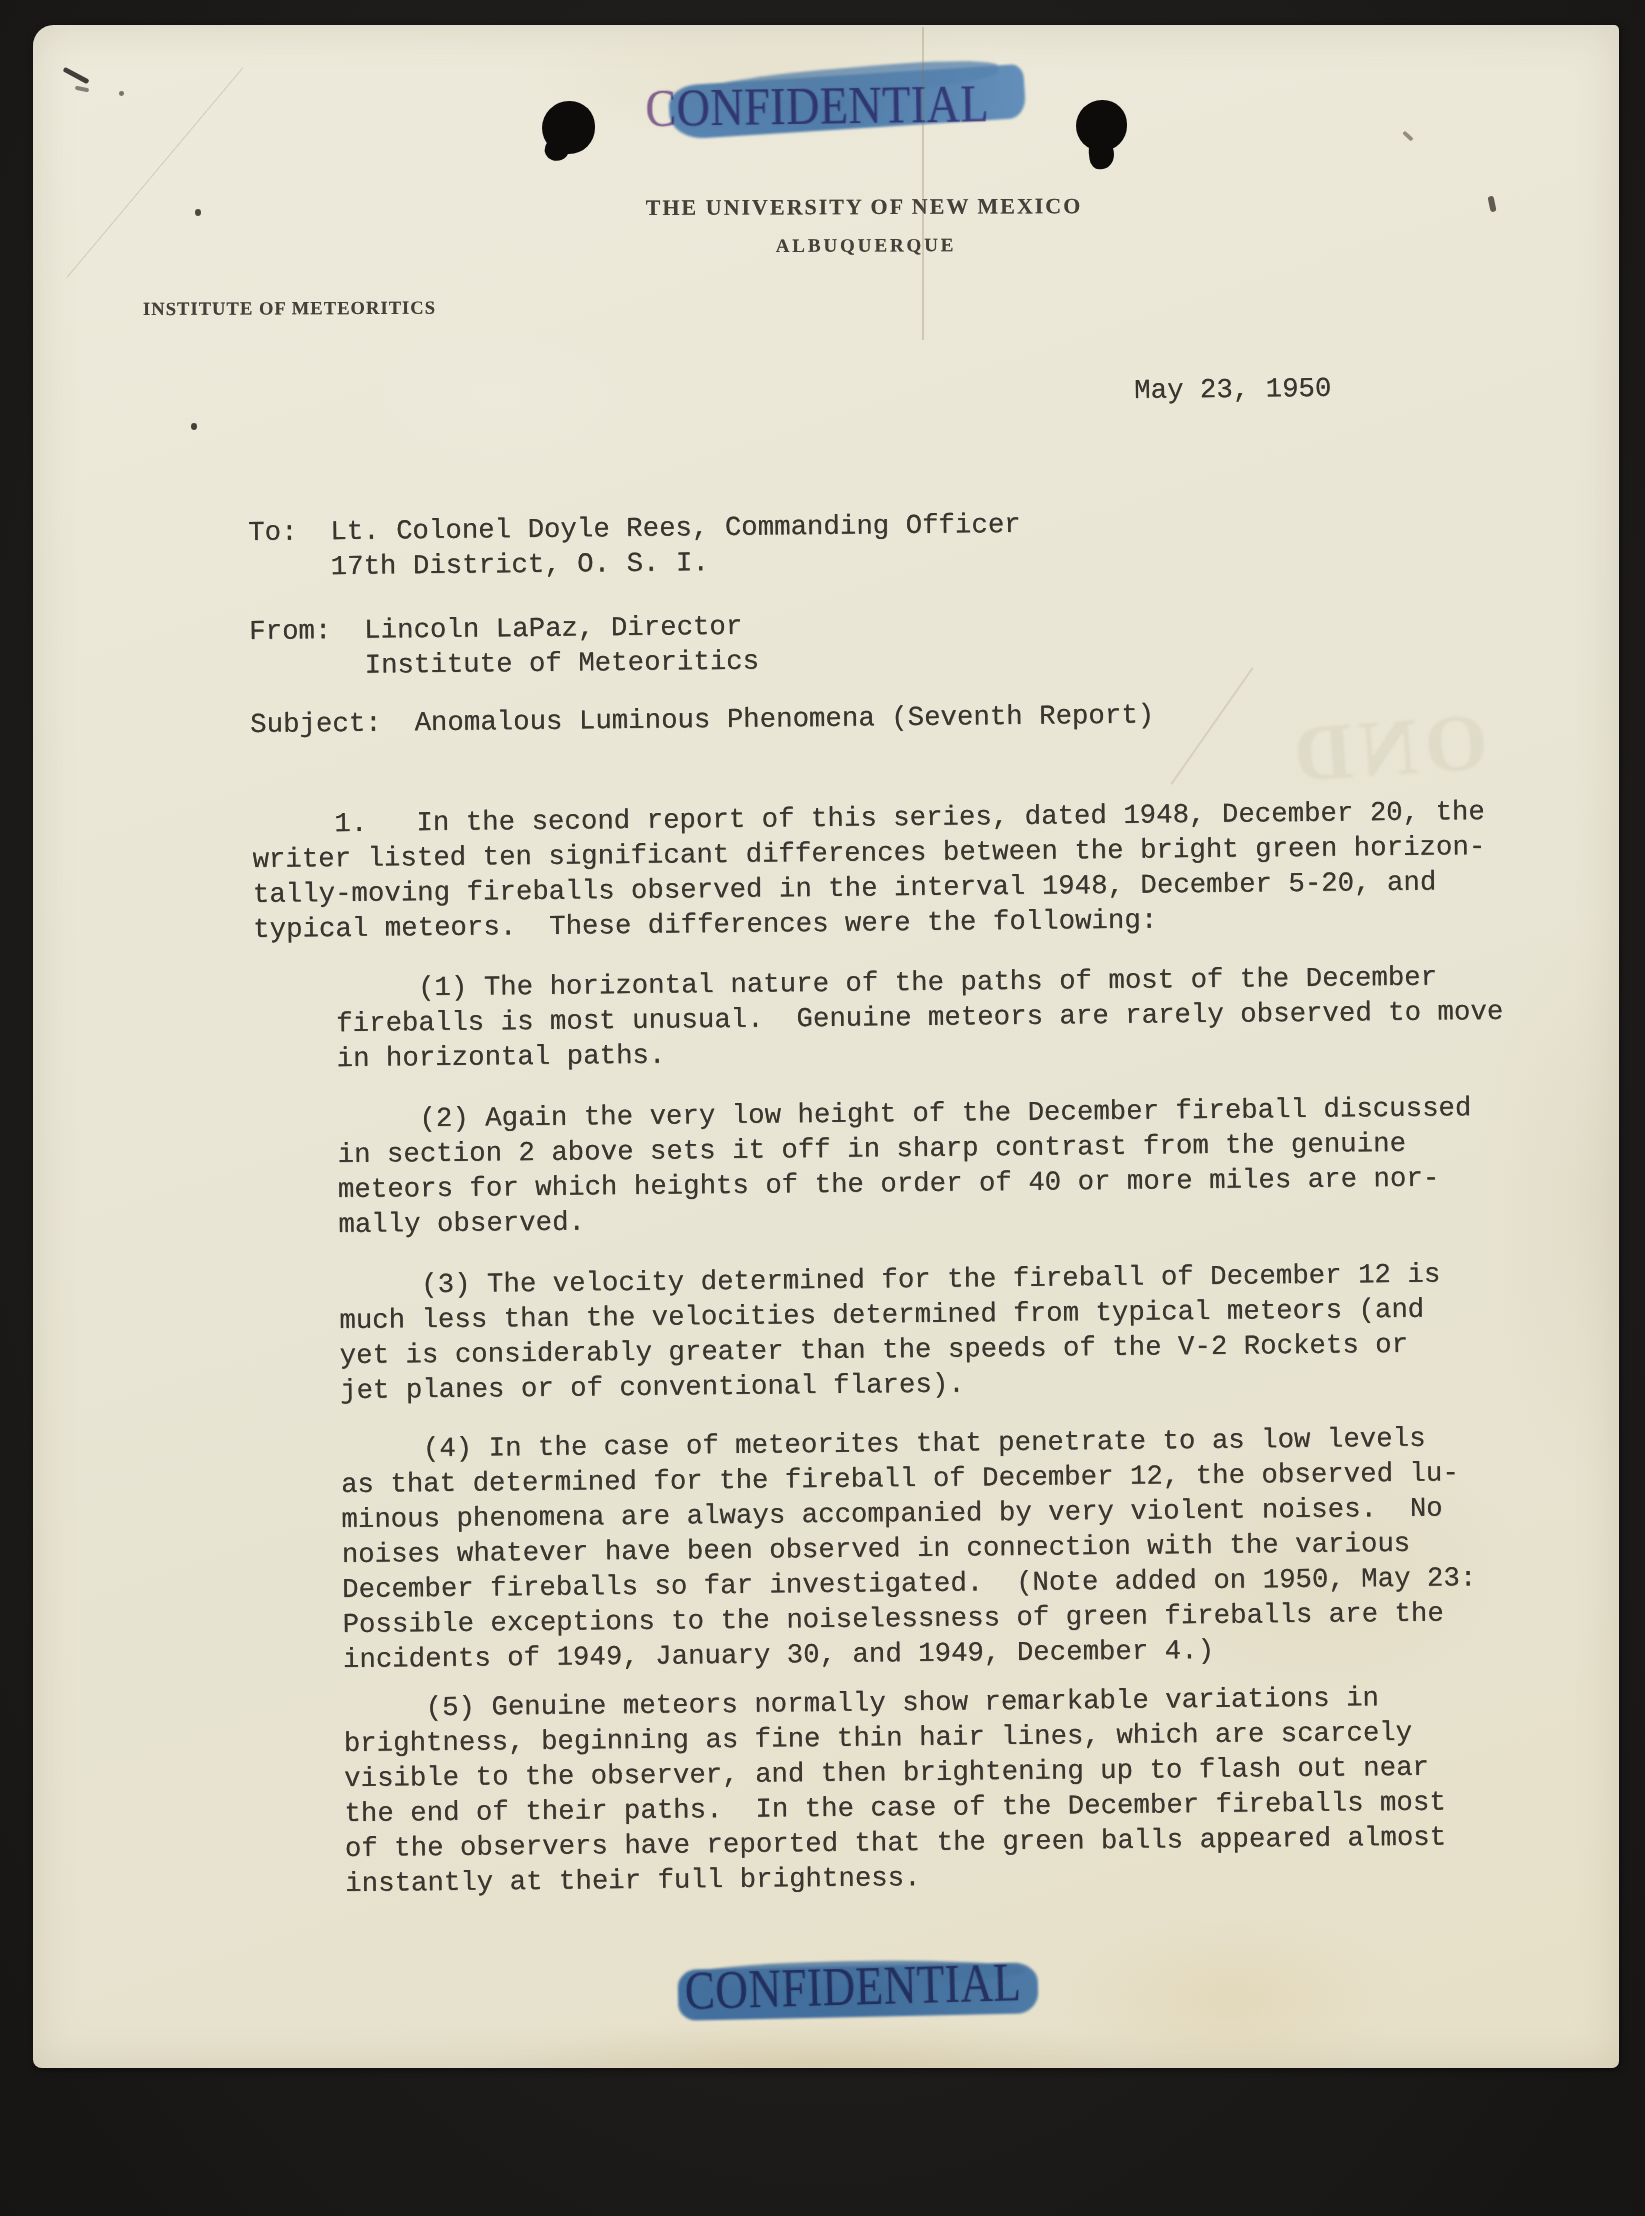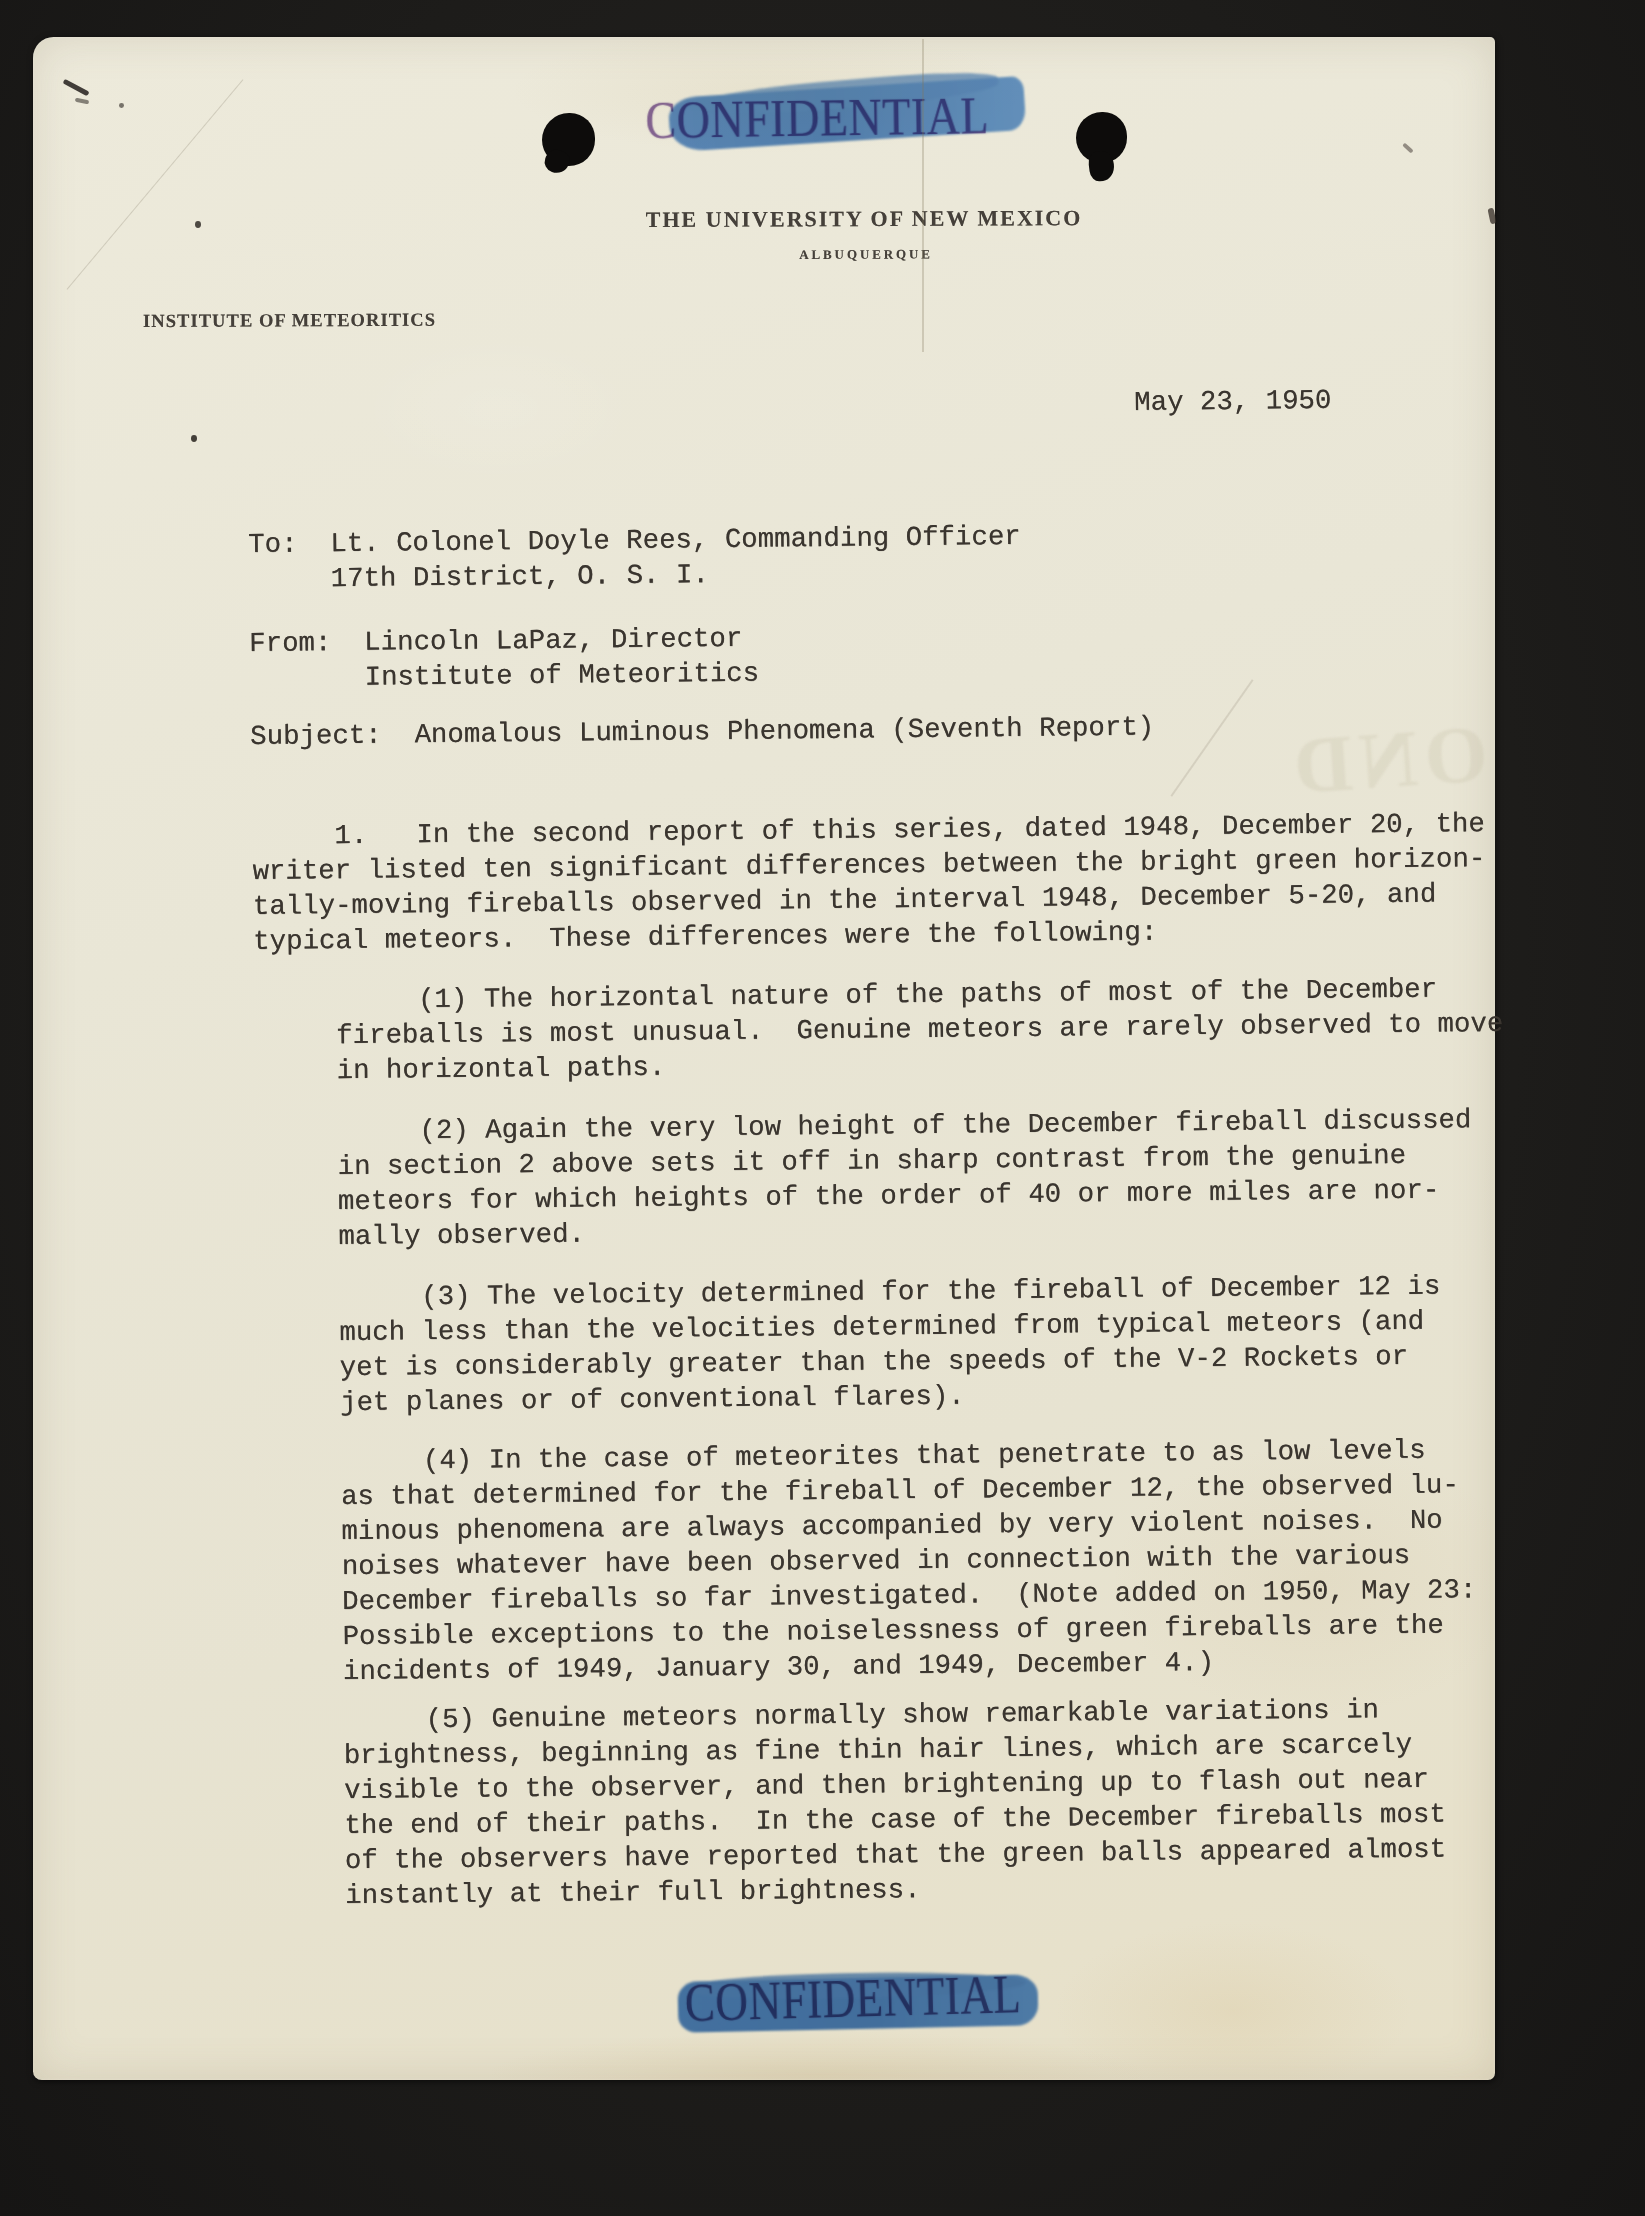--- a/index.html
+++ b/index.html
@@ -3,21 +3,21 @@
 <meta charset="utf-8">
 <style>
   html,body{margin:0;padding:0;background:#101010;}
   .scan{
     position:relative; width:1646px; height:2216px; overflow:hidden;
     background:radial-gradient(ellipse at 50% 42%, #262422 0%, #1d1c1a 60%, #161514 100%);
     font-family:"Liberation Sans", sans-serif;
   }
   
   .paper{
-    position:absolute; left:33px; top:37px; width:1462px; height:2043px;
+    position:absolute; left:33px; top:25px; width:1586px; height:2043px;
     background-image:
       radial-gradient(ellipse 255px 127px at 1200px 1974px, rgba(205,175,115,.16), transparent 70%),
       radial-gradient(ellipse 441px 59px at 784px 2038px, rgba(196,168,108,.18), transparent 75%),
       radial-gradient(ellipse 294px 196px at 1283px 1543px, rgba(190,165,115,.10), transparent 70%),
       radial-gradient(ellipse 343px 83px at 735px 54px, rgba(198,178,128,.13), transparent 75%),
       radial-gradient(ellipse 147px 392px at 1558px 1176px, rgba(182,162,116,.10), transparent 75%),
       radial-gradient(ellipse 206px 108px at 465px 372px, rgba(255,255,255,.09), transparent 70%),
       linear-gradient(162deg, #edeadb 0%, #e9e6d6 38%, #e7e3d1 68%, #e7e0c8 100%);
     border-radius:20.6px 4.9px 6.9px 8.8px;
     box-shadow: inset 0 0 44px rgba(120,108,78,.18), inset 0 0 2.9px rgba(255,255,245,.35), 1px 1.5px 6.9px rgba(0,0,0,.55);
@@ -30,21 +30,21 @@
     transform:rotate(-0.6deg); transform-origin:0 0;
   }
   .memo-line{position:absolute; left:0; white-space:pre;}
   .para{position:absolute; white-space:pre;}
   
   .letterhead-line{
     position:absolute; font-family:"Liberation Serif", serif; font-weight:bold; color:#45403a;
     text-shadow:0 0 0.5px rgba(69,64,58,.5); transform-origin:0 0;
   }
   .univ{left:831px; top:170px; font-size:22px; letter-spacing:2px; transform:translateX(-50%) rotate(-0.25deg);}
-  .city{left:833px; top:210px; font-size:13px; letter-spacing:2.9px; transform:translateX(-50%) rotate(-0.25deg);}
+  .city{left:833px; top:210px; font-size:19px; letter-spacing:2.9px; transform:translateX(-50%) rotate(-0.25deg);}
   .dept{left:110px; top:273px; font-size:18.6px; letter-spacing:1px; transform:rotate(-0.25deg);}
   
   .swath{
     position:absolute; mix-blend-mode:multiply; filter:blur(1px);
   }
   .swath-top{
     left:636px; top:50px; width:356px; height:54px;
     background:linear-gradient(93deg,#5288ce 0%,#4a80c6 45%,#5e95d8 100%);
     border-radius:29px 11.8px 16.7px 34px / 20.6px 14.7px 21.6px 25.5px;
     transform:rotate(-3.6deg); opacity:.92;

